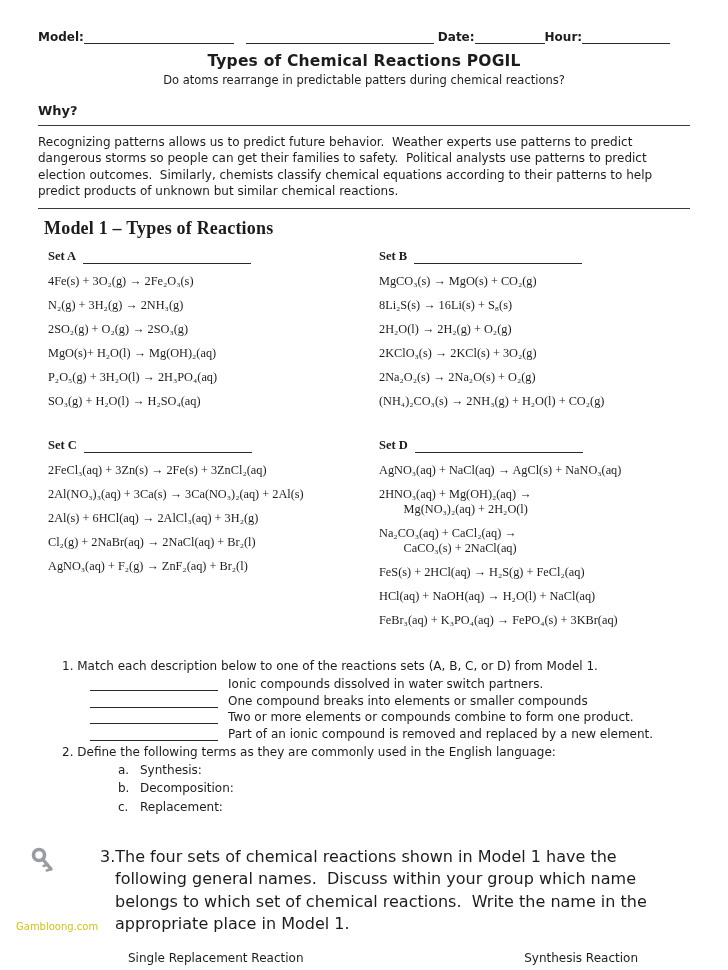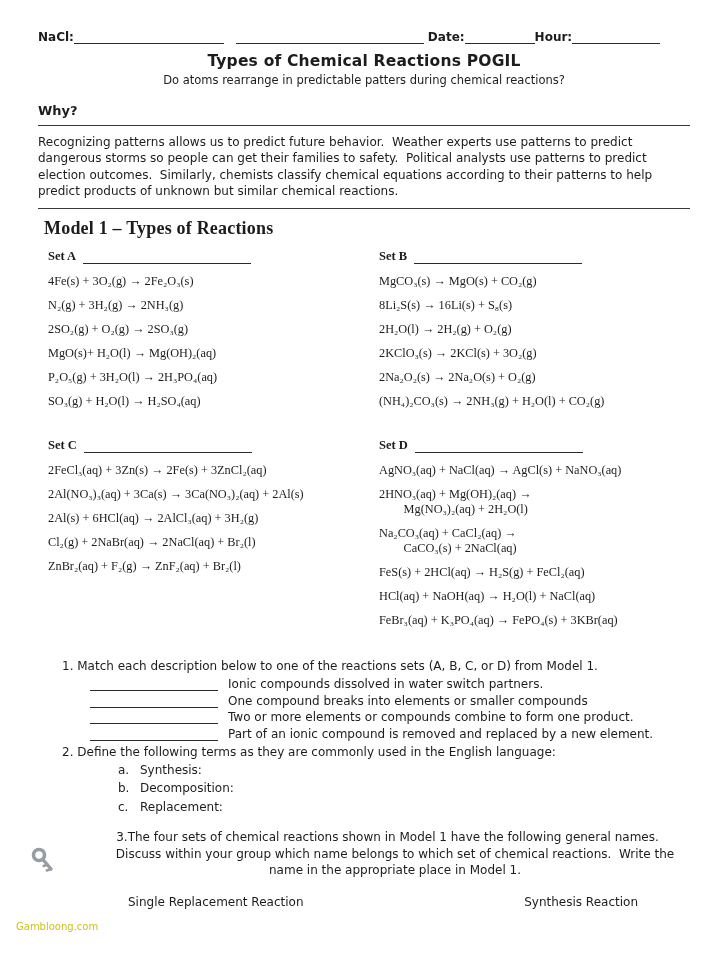--- a/index.html
+++ b/index.html
@@ -80,27 +80,26 @@
     flex: none;
     width: 128px; height: 11px;
     border-bottom: 1.3px solid #2a2a2a;
     margin-right: 10px;
   }
   .def-list { padding-left: 80px; margin-top: 2px; }
   .def-item { display: flex; font-size: 12px; margin-bottom: 4.5px; }
   .def-letter { flex: none; width: 22px; }
 
   .q3 {
-    font-size: 12px; line-height: 1.4;
+    font-size: 16px; line-height: 1.4;
     width: 560px;
-    margin-top: 15px;
+    margin-top: 32px;
     padding-left: 77px;
     text-indent: -15px;
     white-space: pre-wrap;
-    text-align: center;
   }
 
   .answers-row {
     display: flex; justify-content: space-between;
     font-size: 12px;
     margin-top: 16px;
     padding: 0 52px 0 90px;
   }
 
   .key-icon-wrap { position: absolute; left: 30px; top: 846px; }
@@ -108,21 +107,21 @@
     position: absolute; left: 16px; top: 921px;
     font-size: 10px; color: #cdc21e;
   }
 </style>
 </head>
 <body>
 
 <div class="page">
 
   <div class="name-row">
-    <span>NaCl:</span>
+    <span>Model:</span>
     <span class="blank name1"></span>
     <span class="blank name2"></span>
     <span>Date:</span>
     <span class="blank date"></span>
     <span>Hour:</span>
     <span class="blank hour"></span>
   </div>
 
   <div class="title">Types of Chemical Reactions POGIL</div>
   <div class="subtitle">Do atoms rearrange in predictable patters during chemical reactions?</div>
@@ -189,21 +188,21 @@
 
           <li class="equation">2FeCl₃(aq) + 3Zn(s) → 2Fe(s) + 3ZnCl₂(aq)</li>
 
           <li class="equation">2Al(NO₃)₃(aq) + 3Ca(s) → 3Ca(NO₃)₂(aq) + 2Al(s)</li>
 
 
           <li class="equation">2Al(s) + 6HCl(aq) → 2AlCl₃(aq) + 3H₂(g)</li>
 
           <li class="equation">Cl₂(g) + 2NaBr(aq) → 2NaCl(aq) + Br₂(l)</li>
 
-          <li class="equation">ZnBr₂(aq) + F₂(g) → ZnF₂(aq) + Br₂(l)</li>
+          <li class="equation">AgNO₃(aq) + F₂(g) → ZnF₂(aq) + Br₂(l)</li>
         </ul>
     </section>
 
     <section class="set-block">
       <div class="set-header">
         <span class="set-label">Set D</span>
         <span class="set-line"></span>
       </div>
       <ul class="equations">
 

